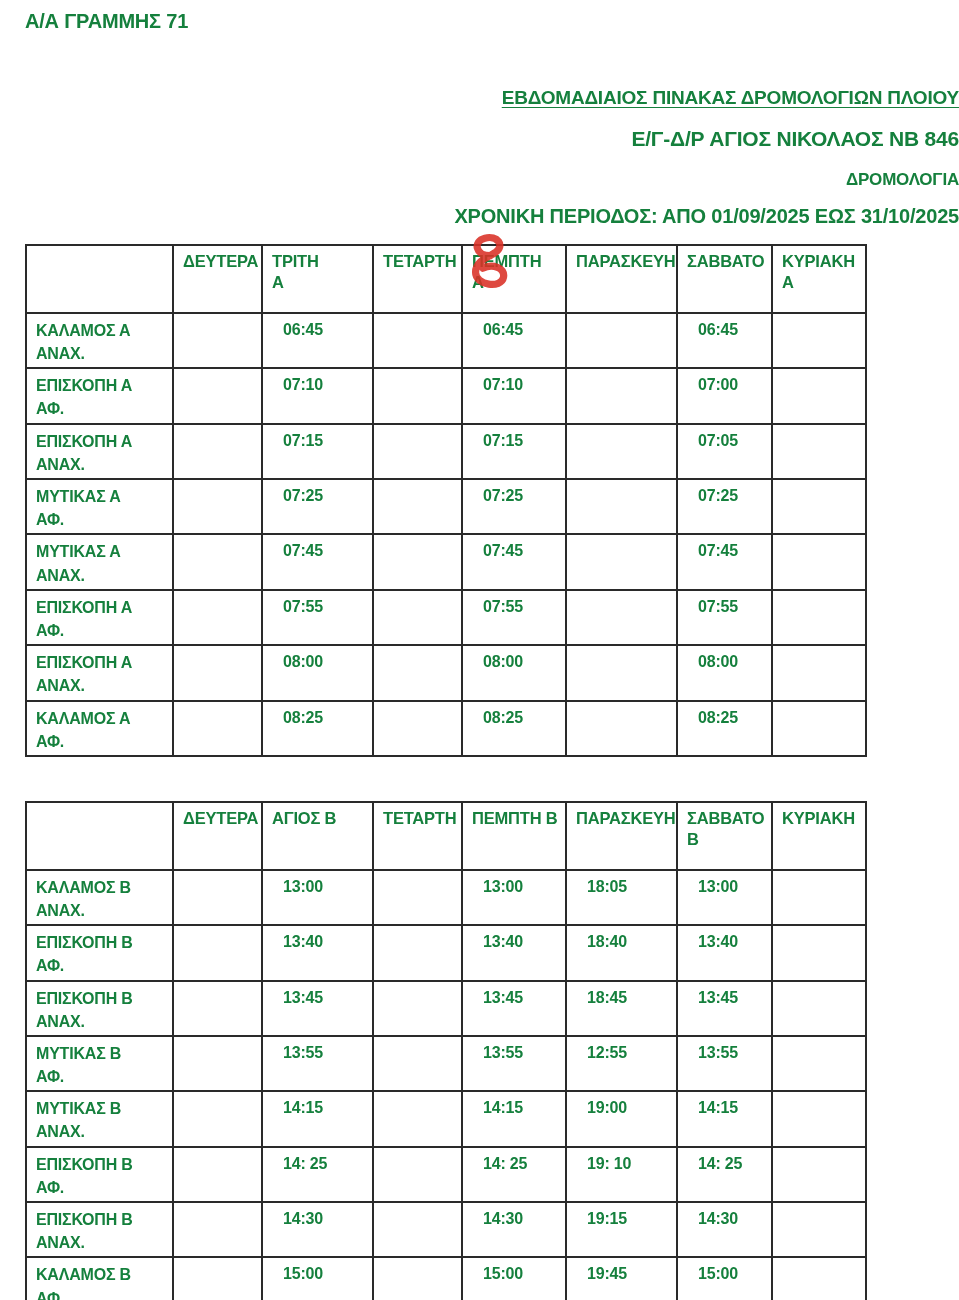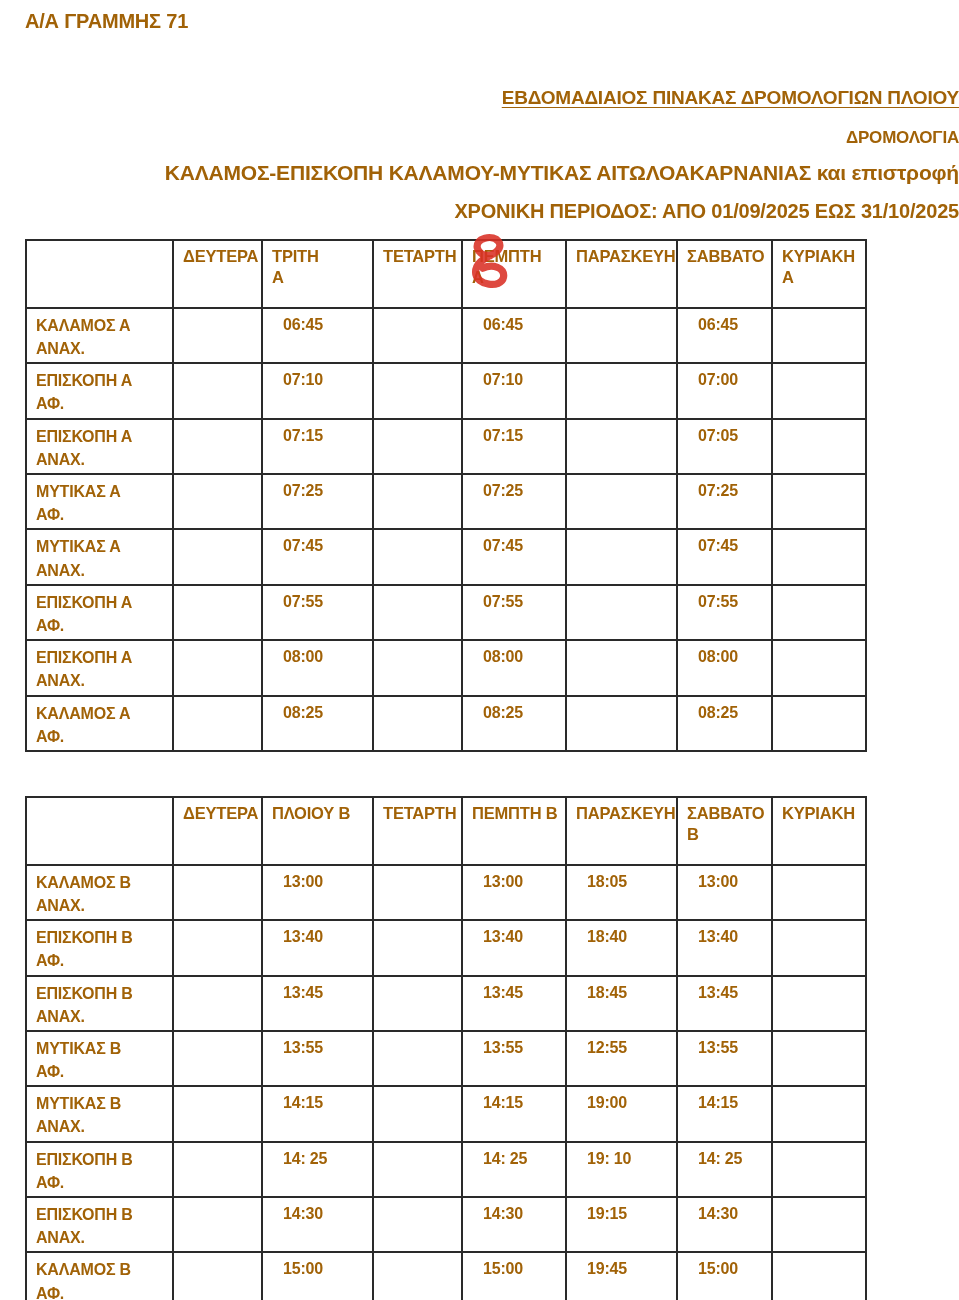--- a/index.html
+++ b/index.html
@@ -3,21 +3,21 @@
 <meta charset="utf-8">
 <style>
   html,body{margin:0;padding:0;background:#ffffff;}
   .page{
     position:relative;
     width:959px;height:1300px;
     background:#ffffff;
     overflow:hidden;
     font-family:"Liberation Sans",sans-serif;
     font-weight:700;
-    color:#a16207;
+    color:#15803d;
     letter-spacing:-0.2px;
   }
   .doc-ref{
     padding-top:10px;margin-left:25px;
     font-size:20px;
   }
   .headings{text-align:right;}
   .h-title{margin-top:54px;font-size:19px;text-decoration:underline;text-underline-offset:3px;}
   .h-vessel{margin-top:18px;font-size:21px;}
   .h-drom{margin-top:19px;font-size:17px;}
@@ -69,22 +69,22 @@
 </style>
 </head>
 <body>
 
 <div class="page">
 
   <div class="doc-ref">Α/Α ΓΡΑΜΜΗΣ 71</div>
 
   <div class="headings">
     <div class="h-title">ΕΒΔΟΜΑΔΙΑΙΟΣ ΠΙΝΑΚΑΣ ΔΡΟΜΟΛΟΓΙΩΝ ΠΛΟΙΟΥ</div>
+    <div class="h-vessel">Ε/Γ-Δ/Ρ ΑΓΙΟΣ ΝΙΚΟΛΑΟΣ ΝΒ 846</div>
     <div class="h-drom">ΔΡΟΜΟΛΟΓΙΑ</div>
-    <div class="h-route">ΚΑΛΑΜΟΣ-ΕΠΙΣΚΟΠΗ ΚΑΛΑΜΟΥ-ΜΥΤΙΚΑΣ ΑΙΤΩΛΟΑΚΑΡΝΑΝΙΑΣ και επιστροφή</div>
     <div class="h-period">ΧΡΟΝΙΚΗ ΠΕΡΙΟΔΟΣ: ΑΠΟ 01/09/2025 ΕΩΣ  31/10/2025</div>
   </div>
 
   <table class="schedule">
     <colgroup>
       <col class="col-label">
         <col class="col-mon">
         <col class="col-tue">
         <col class="col-wed">
       <col class="col-thu">
@@ -244,21 +244,21 @@
     </colgroup>
     <thead>
         <tr>
           <th>
             <div></div>
           </th>
           <th>
             <div>ΔΕΥΤΕΡΑ</div>
           </th>
           <th>
-            <div>ΠΛΟΙΟΥ Β</div>
+            <div>ΑΓΙΟΣ Β</div>
           </th>
           <th>
             <div>ΤΕΤΑΡΤΗ</div>
           </th>
           <th>
             <div>ΠΕΜΠΤΗ Β</div>
           </th>
           <th>
             <div>ΠΑΡΑΣΚΕΥΗ</div>
           </th>

